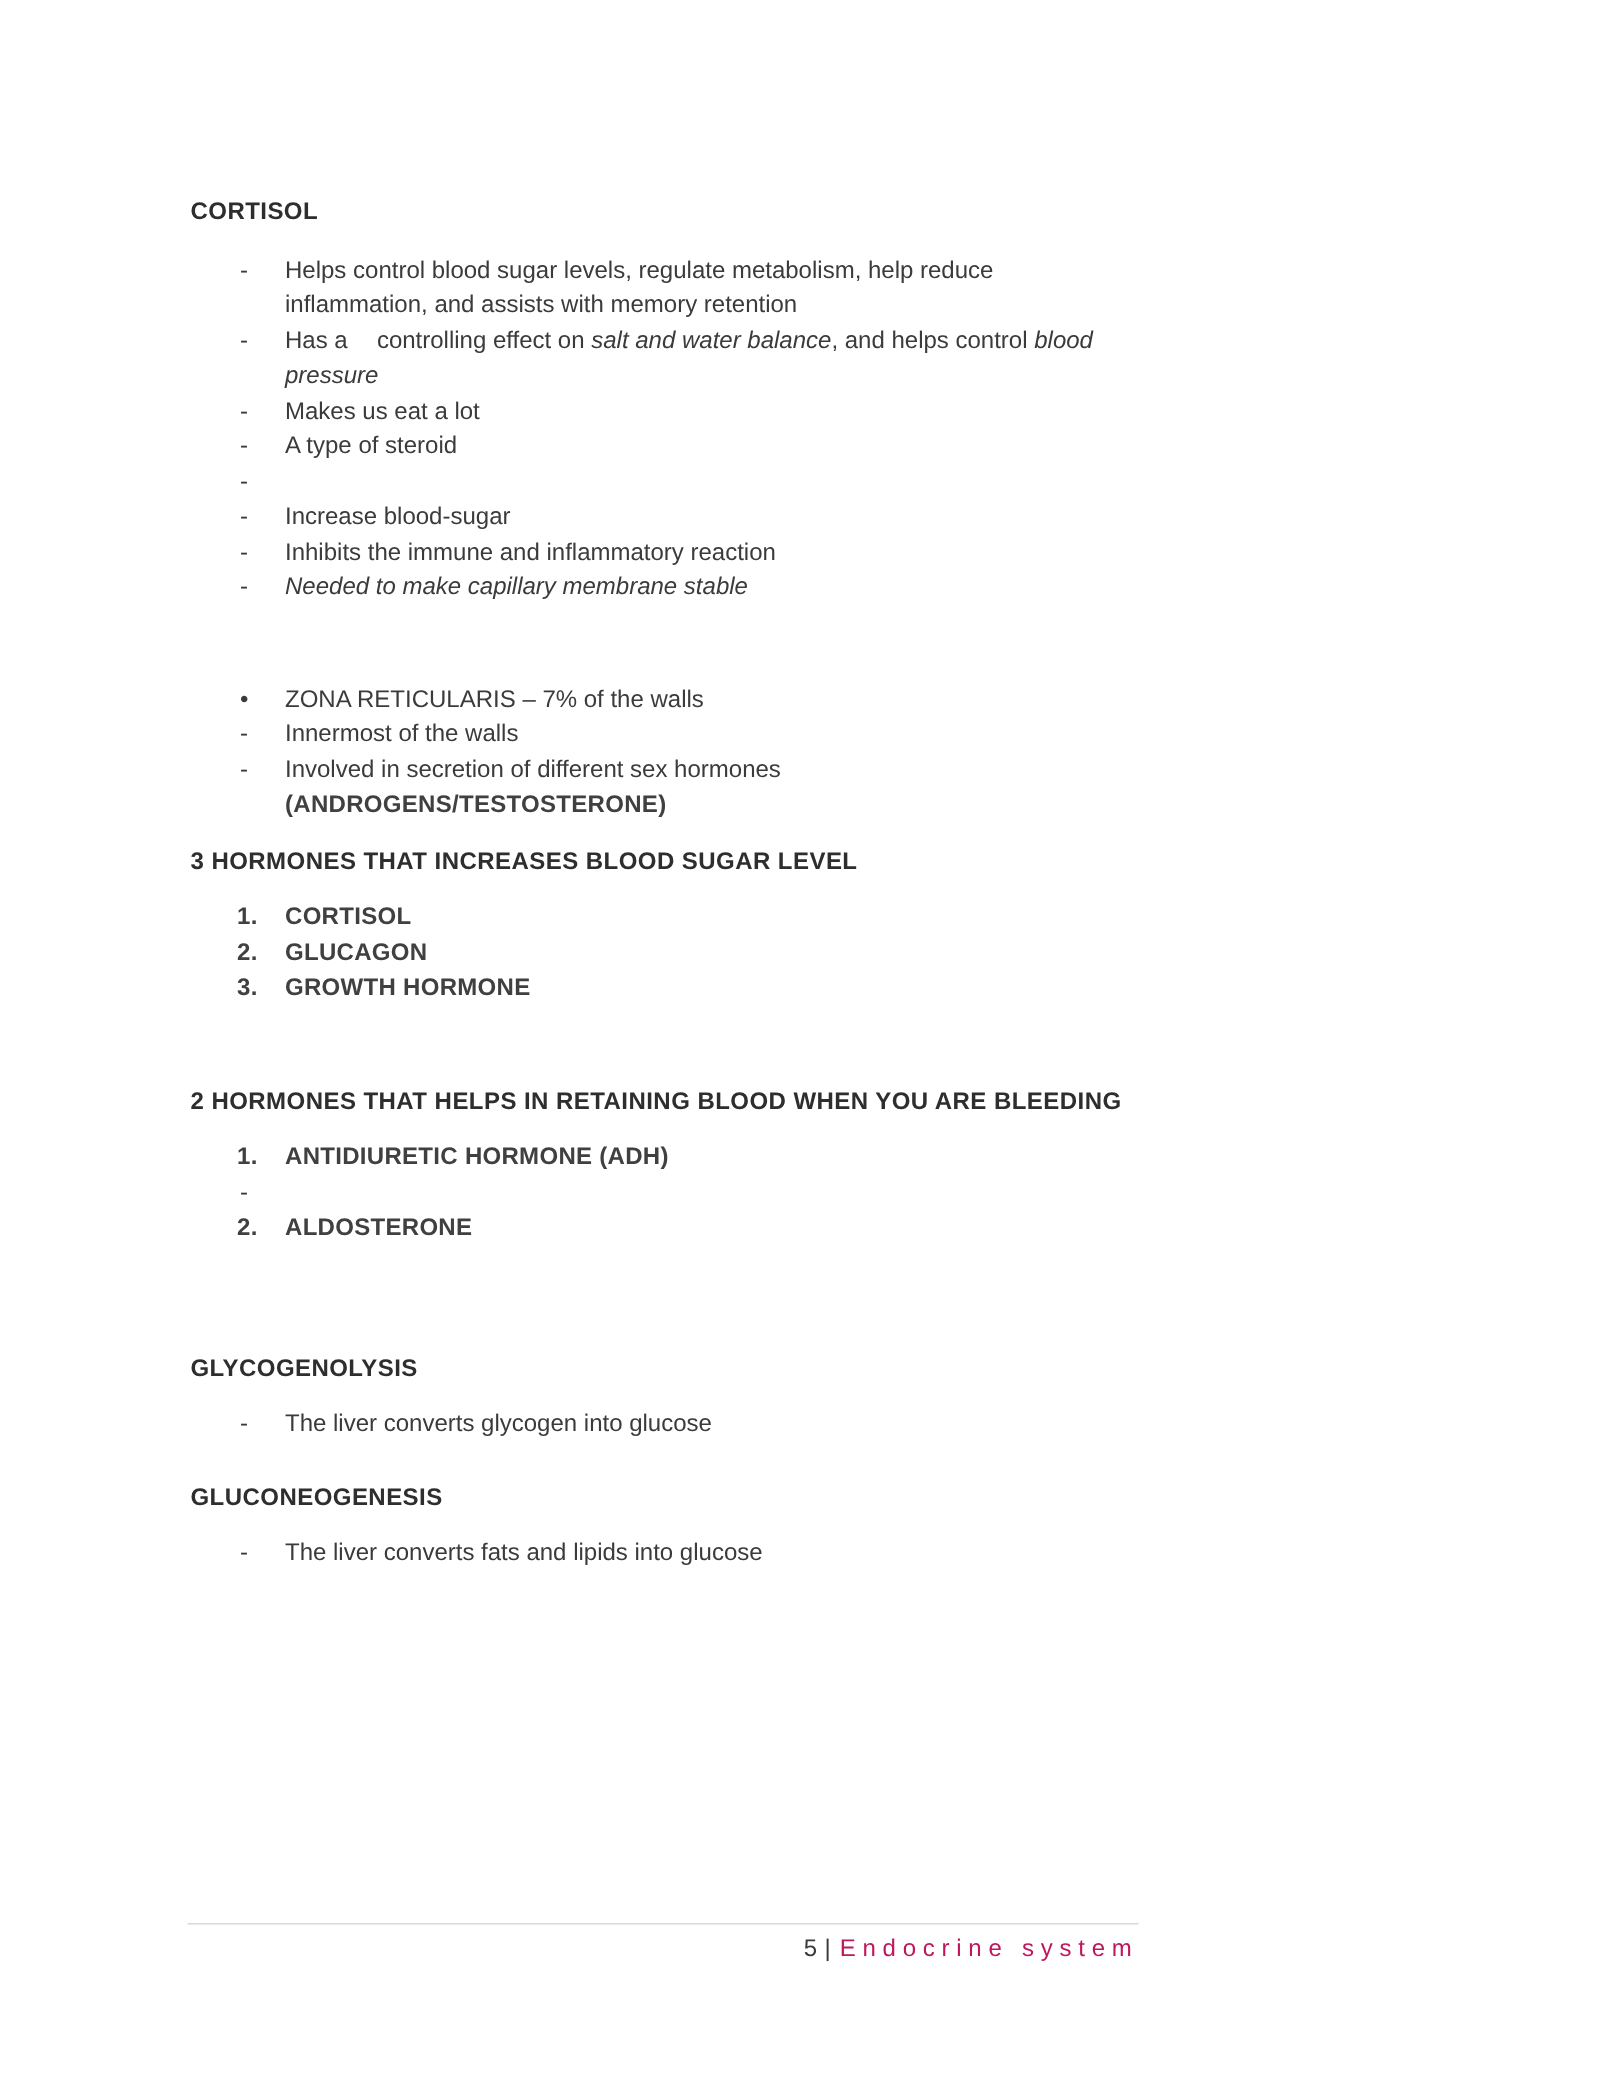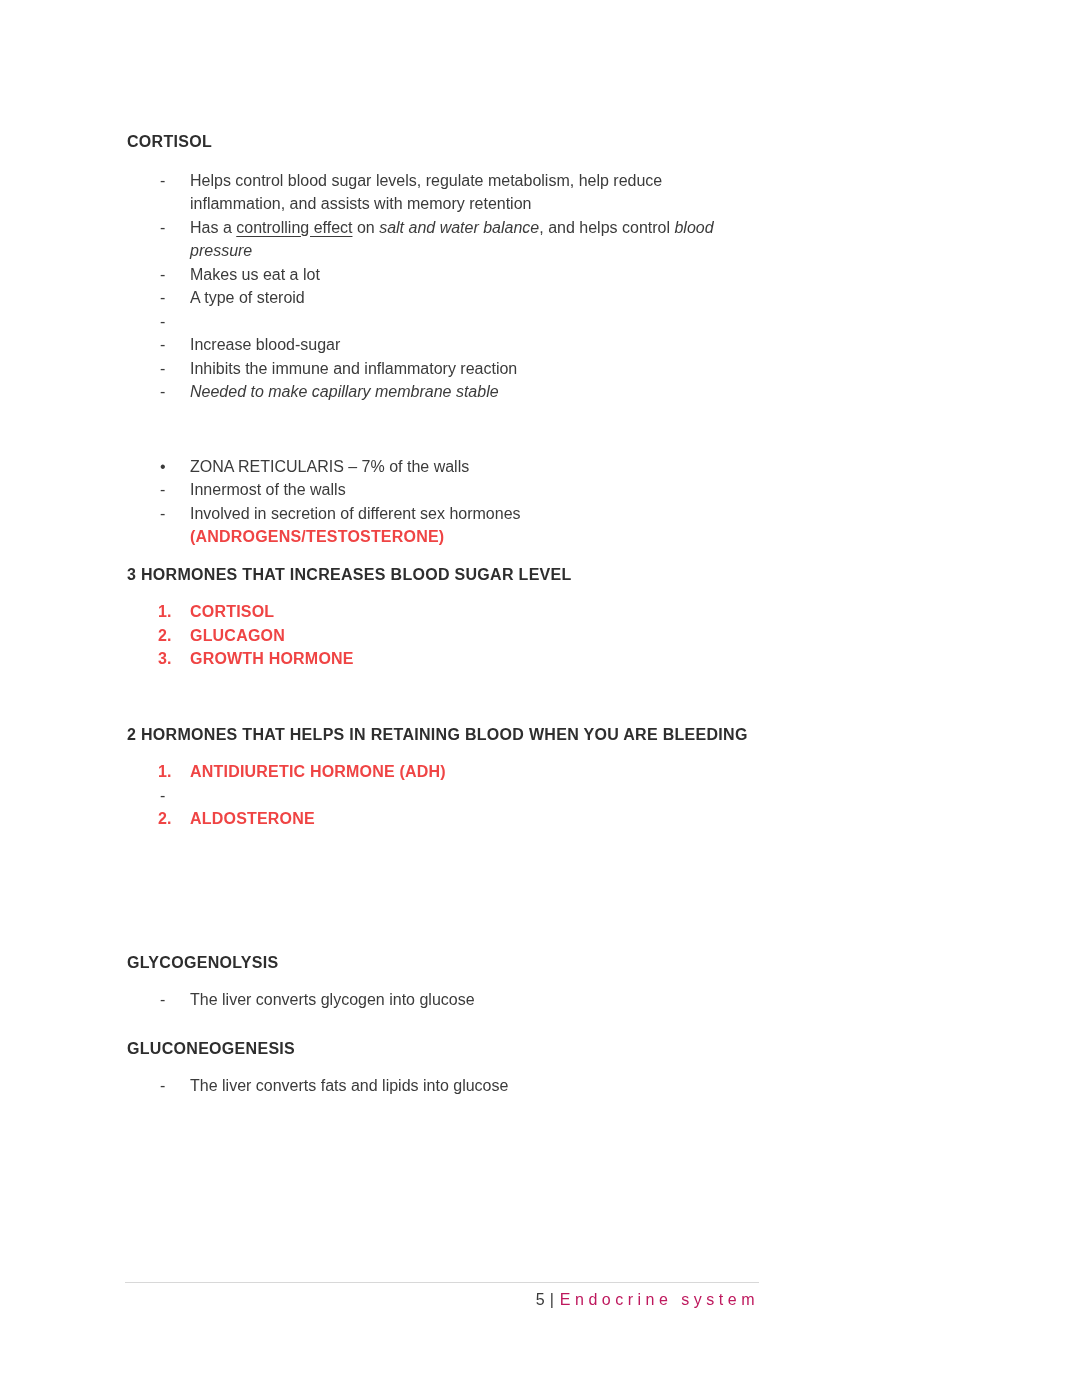--- a/index.html
+++ b/index.html
@@ -27,32 +27,32 @@
     margin-left: 33px;
     width: 30px;
   }
   .num {
     flex-shrink: 0;
     margin-left: 31px;
     width: 32px;
   }
   .li-text { max-width: 700px; }
   .w-narrow { max-width: 640px; }
-  .bold { font-weight: bold; color: #ef4444; letter-spacing: 0.2px; }
+  .bold { font-weight: bold; color: #404040; letter-spacing: 0.2px; }
   .it { font-style: italic; }
-  .u { text-decoration: underline; text-underline-offset: 3px; }
+  .u { text-underline-offset: 3px; margin-left: 15px; }
 
   .cortisol-list { margin-top: 15px; }
   .zona-list { margin-top: 51px; }
   .notes-heading { margin-top: 162px; }
   .bs-heading { margin-top: 14px; }
   .numlist { margin-top: 14px; }
   .rb-heading { margin-top: 52px; }
   .rb-list { margin-top: 14px; }
-  .gly-heading { margin-top: 120px; }
+  .gly-heading { margin-top: 70px; }
   .sub-list { margin-top: 14px; }
   .glu-heading { margin-top: 25px; }
 
   .page-footer {
     position: absolute;
     left: 125px;
     right: 95px;
     top: 1282px;
     border-top: 1px solid #d8d8d8;
     padding-top: 7px;

